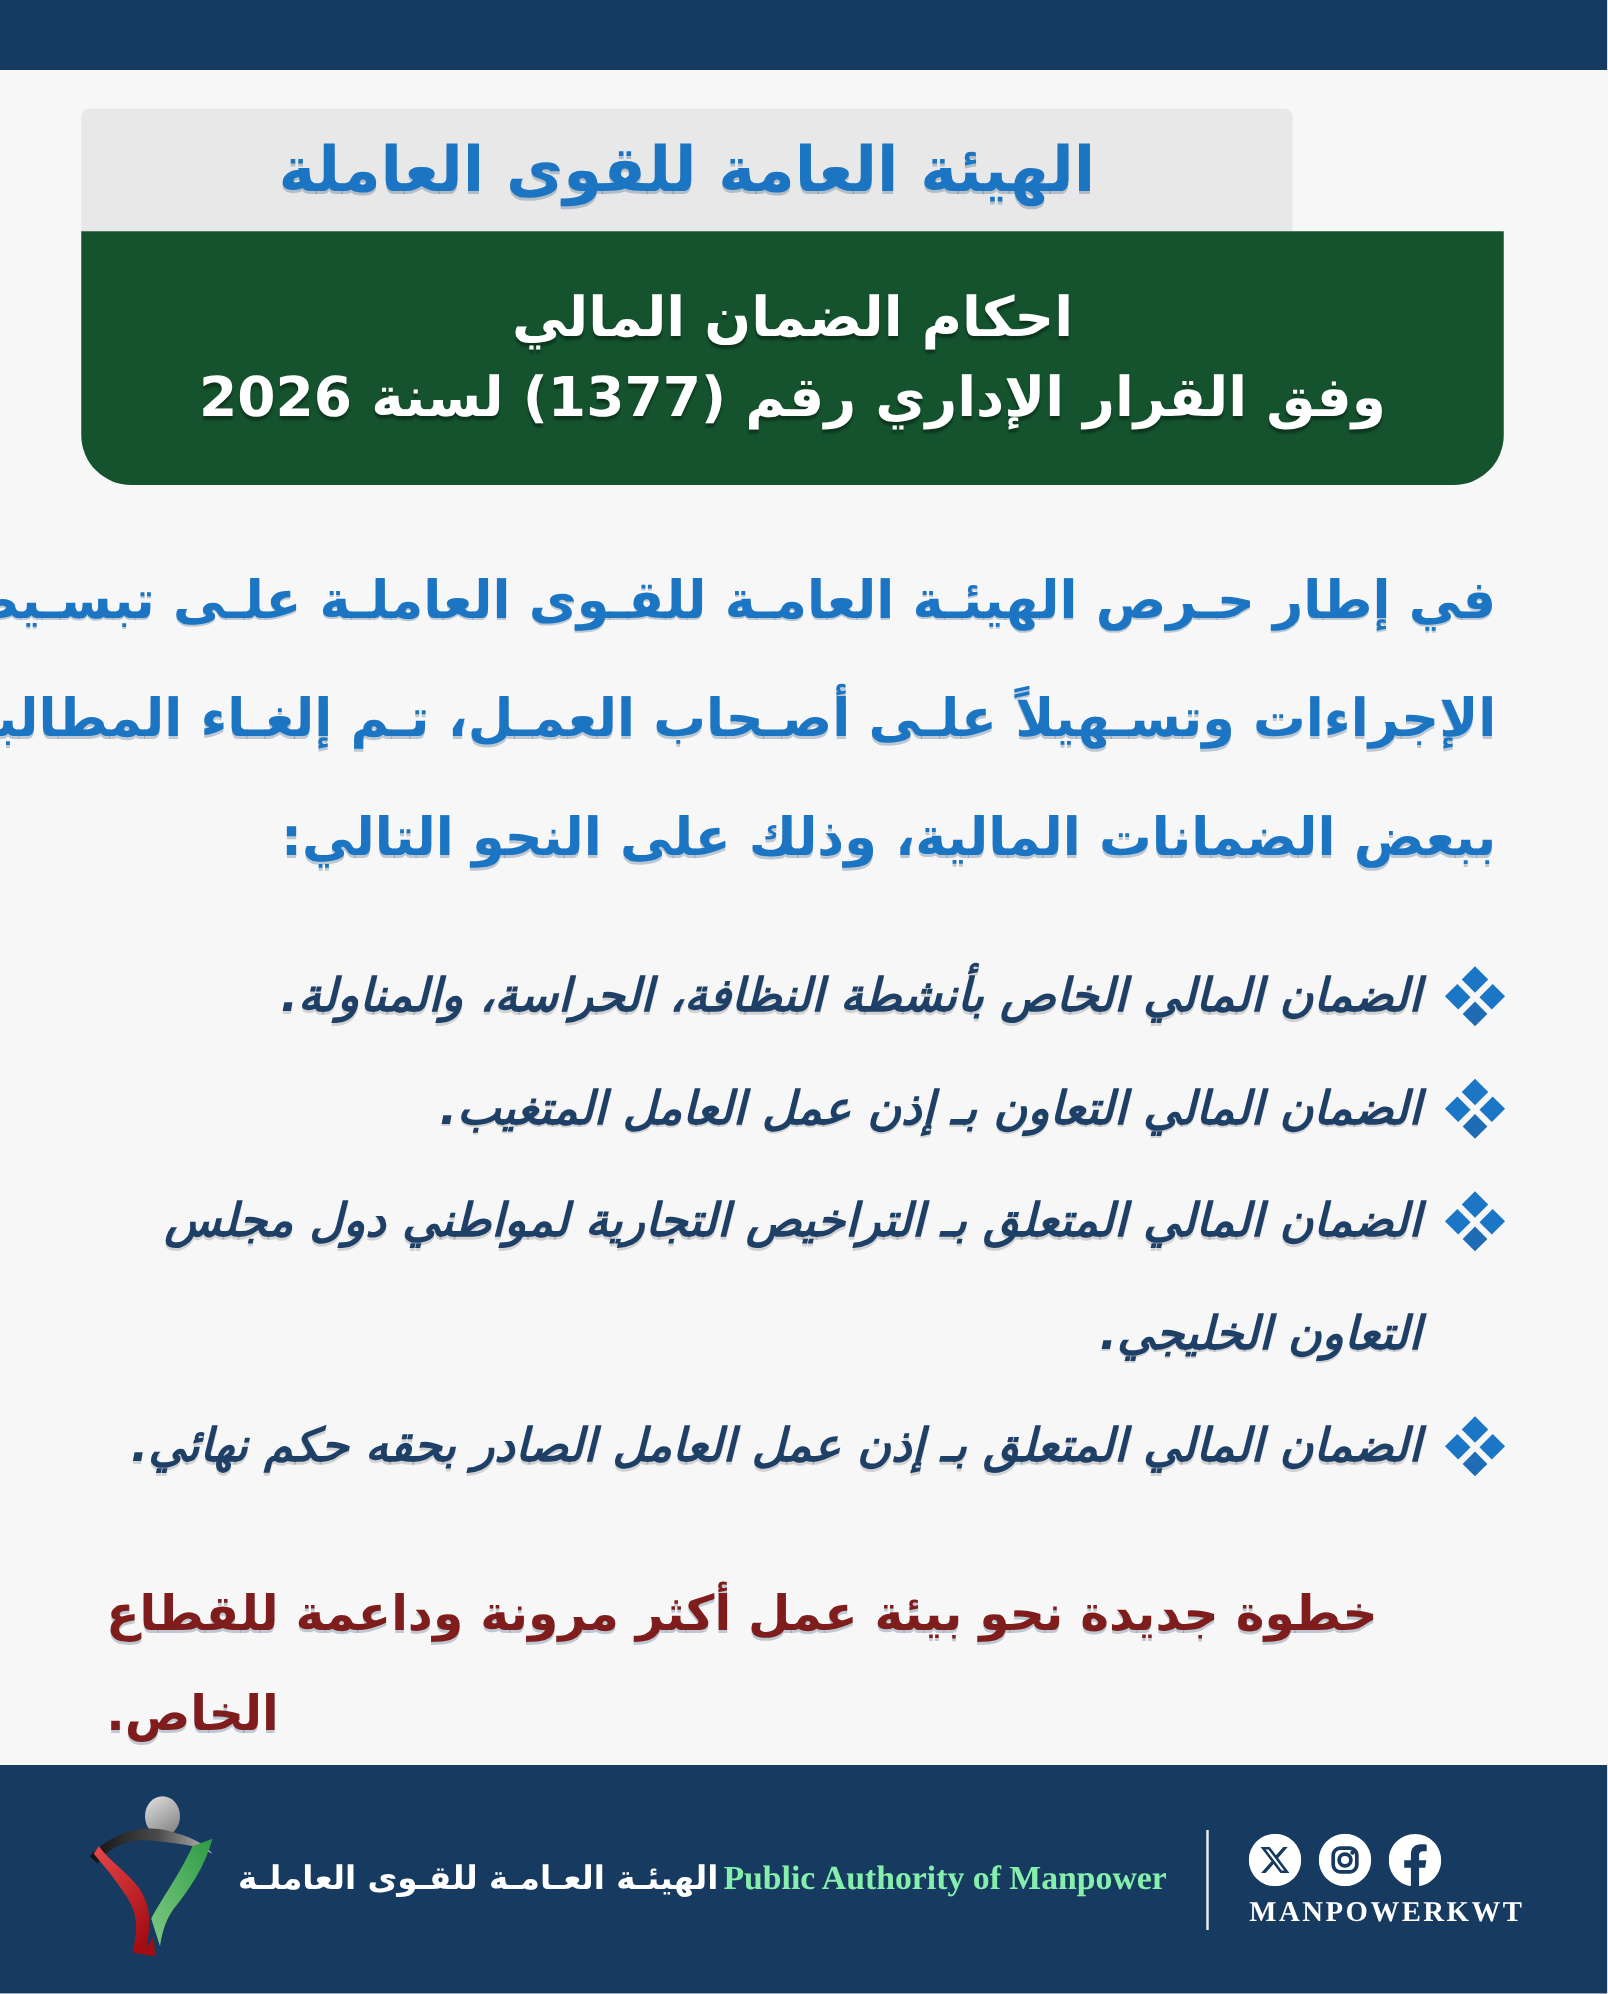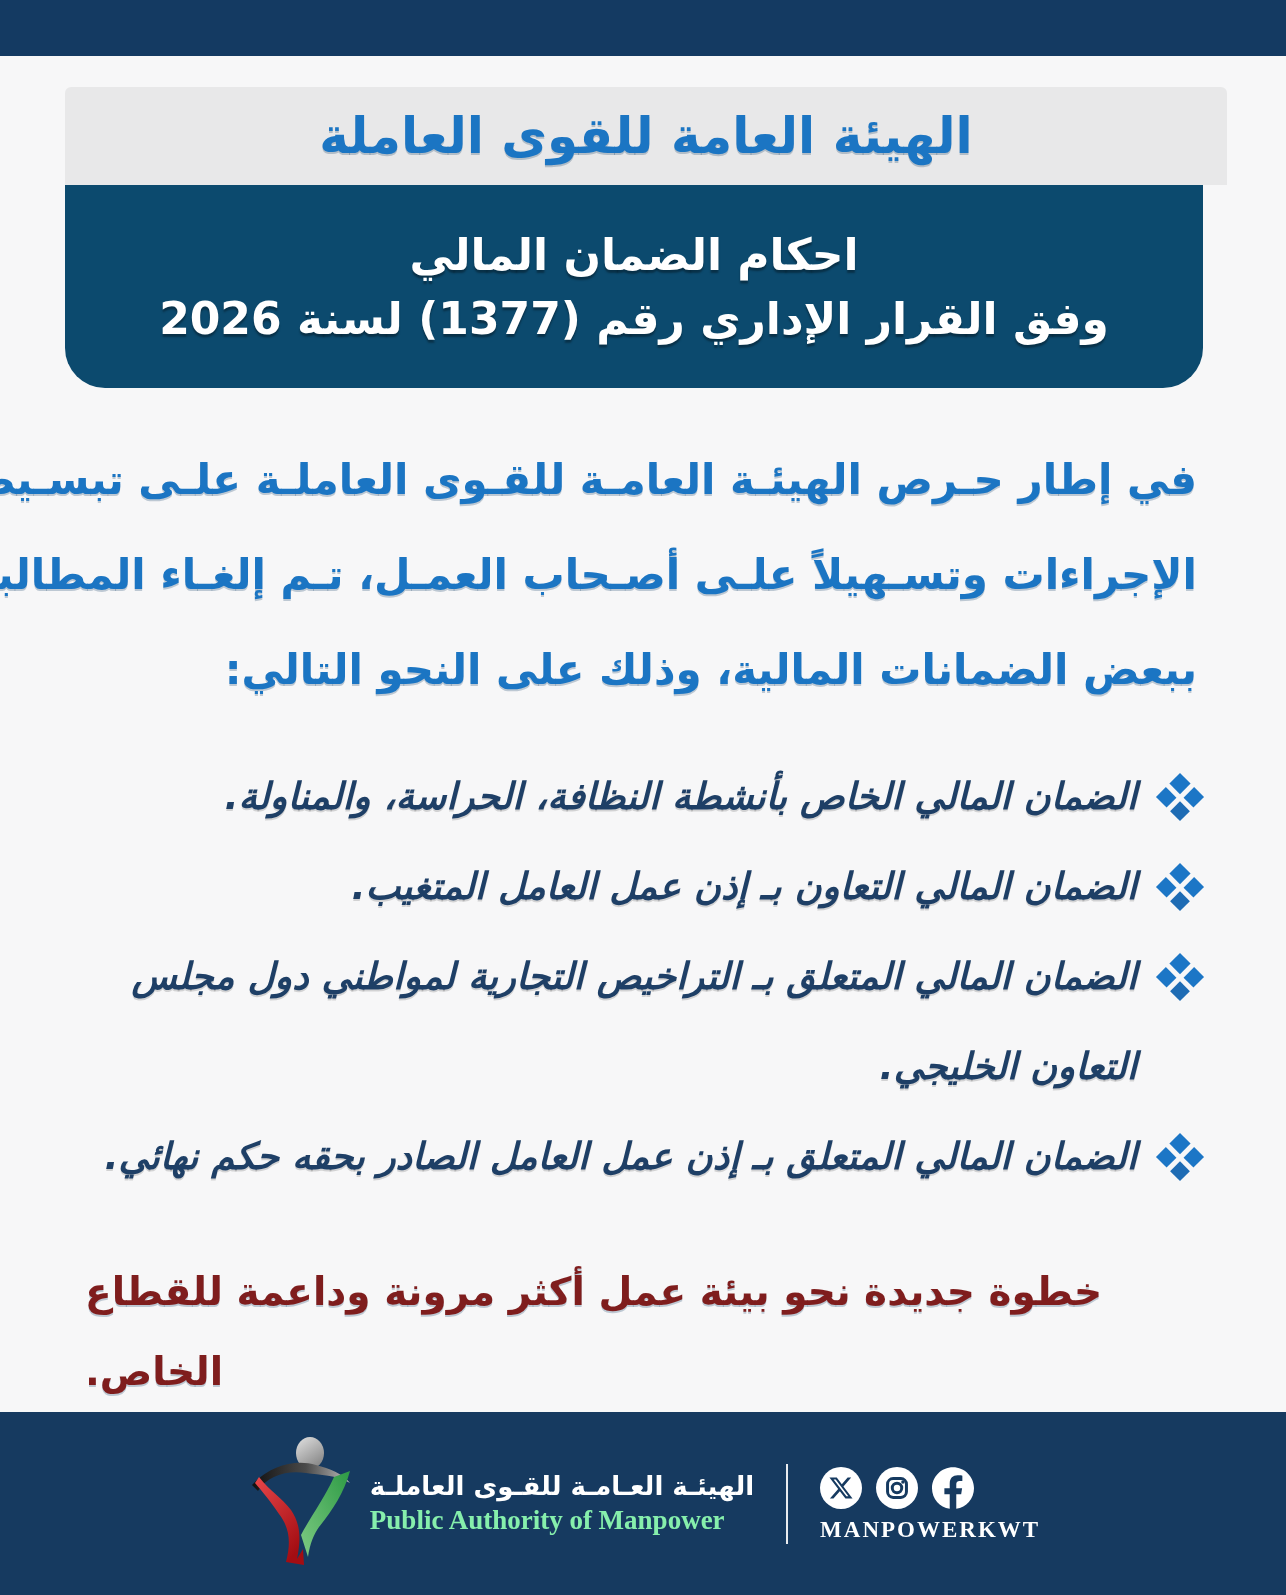--- a/index.html
+++ b/index.html
@@ -2,31 +2,31 @@
 <html lang="ar"><head>
 <meta charset="utf-8">
 <style>
   html,body{margin:0;padding:0;background:#f7f7f8;}
   .page{
     position:relative;width:1286px;height:1595px;overflow:hidden;
     background:#f7f7f8;font-family:"DejaVu Sans",sans-serif;
   }
   .top-strip{position:absolute;left:0;top:0;width:1286px;height:56px;background:#143A62;}
   .header-band{
-    position:absolute;left:65px;top:87px;width:1162px;height:98px;
+    position:absolute;left:65px;top:87px;width:969px;height:98px;
     background:#E8E8E9;border-radius:6px 6px 0 0;
     display:flex;align-items:center;justify-content:center;
   }
   .header-title{
     direction:rtl;color:#1B75C3;font-weight:700;font-size:50px;line-height:1;
     text-shadow:0 2px 0 rgba(16,58,98,0.25);
   }
   .title-band{
     position:absolute;left:65px;top:185px;width:1138px;height:203px;
-    background:#0c4a6e;border-radius:0 0 40px 40px;
+    background:#14532d;border-radius:0 0 40px 40px;
     display:flex;flex-direction:column;align-items:center;justify-content:center;gap:20px;
   }
   .title-line{
     direction:rtl;color:#ffffff;font-weight:700;font-size:44px;line-height:1;
     text-shadow:0 3px 2px rgba(0,0,0,0.35);
   }
   .intro{
     position:absolute;right:89px;top:432px;width:1112px;
     direction:rtl;text-align:right;
   }
@@ -51,21 +51,21 @@
   .closing{
     position:absolute;left:85px;top:1252px;width:1116px;
     direction:rtl;text-align:left;
     color:#7f1d1d;font-weight:700;font-size:39px;line-height:80px;
     text-shadow:0 2px 0 rgba(16,58,98,0.25);
   }
   .footer{
     position:absolute;left:0;top:1412px;width:1286px;height:183px;background:#163A60;
     display:flex;align-items:center;justify-content:center;gap:24px;
   }
-  .org-text{display:flex;flex-direction:column;align-items:flex-start;gap:4px;margin-left:-6px;}
+  .org-text{display:flex;flex-direction:row;align-items:flex-start;gap:4px;margin-left:-6px;}
   .org-ar{direction:rtl;color:#ffffff;font-weight:700;font-size:26px;line-height:1.2;}
   .org-en{color:#86efac;font-family:"Liberation Serif",serif;font-weight:700;font-size:27px;line-height:1.1;}
   .footer-divider{width:2px;height:80px;background:rgba(255,255,255,0.9);margin:0 8px;}
   .social{display:flex;flex-direction:column;gap:9px;}
   .icons-row{display:flex;gap:14px;}
   .icons-row svg{display:block;cursor:pointer;}
   .handle{
     color:#ffffff;font-family:"Liberation Serif",serif;font-weight:700;
     font-size:23px;letter-spacing:2px;line-height:1;
   }

